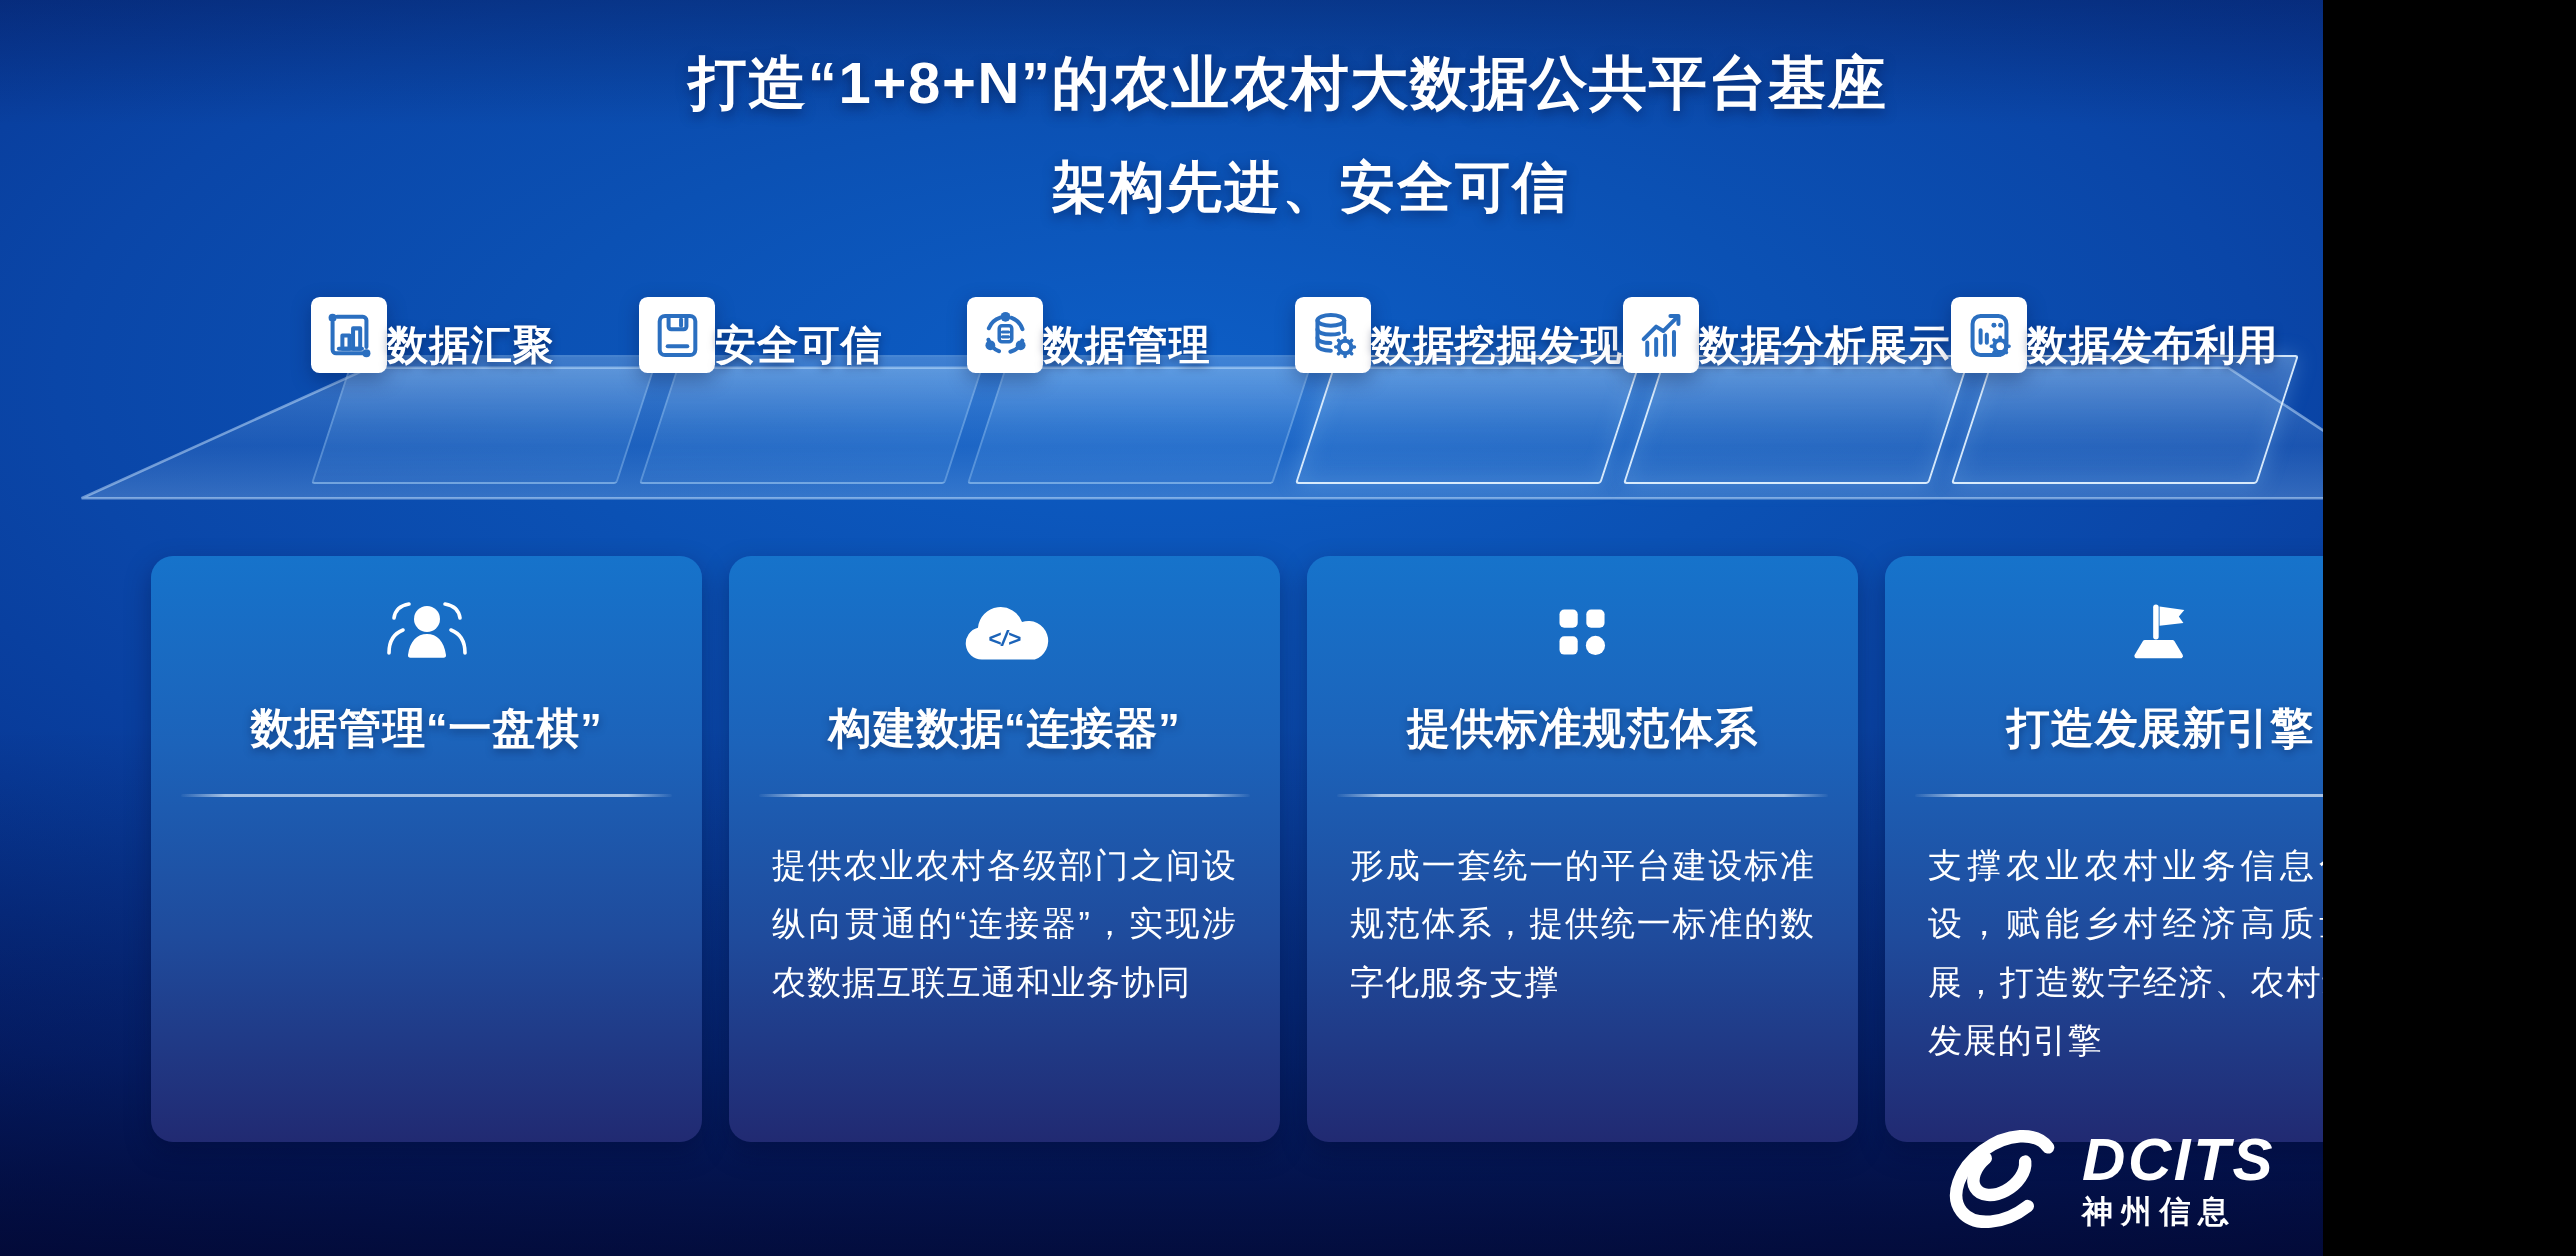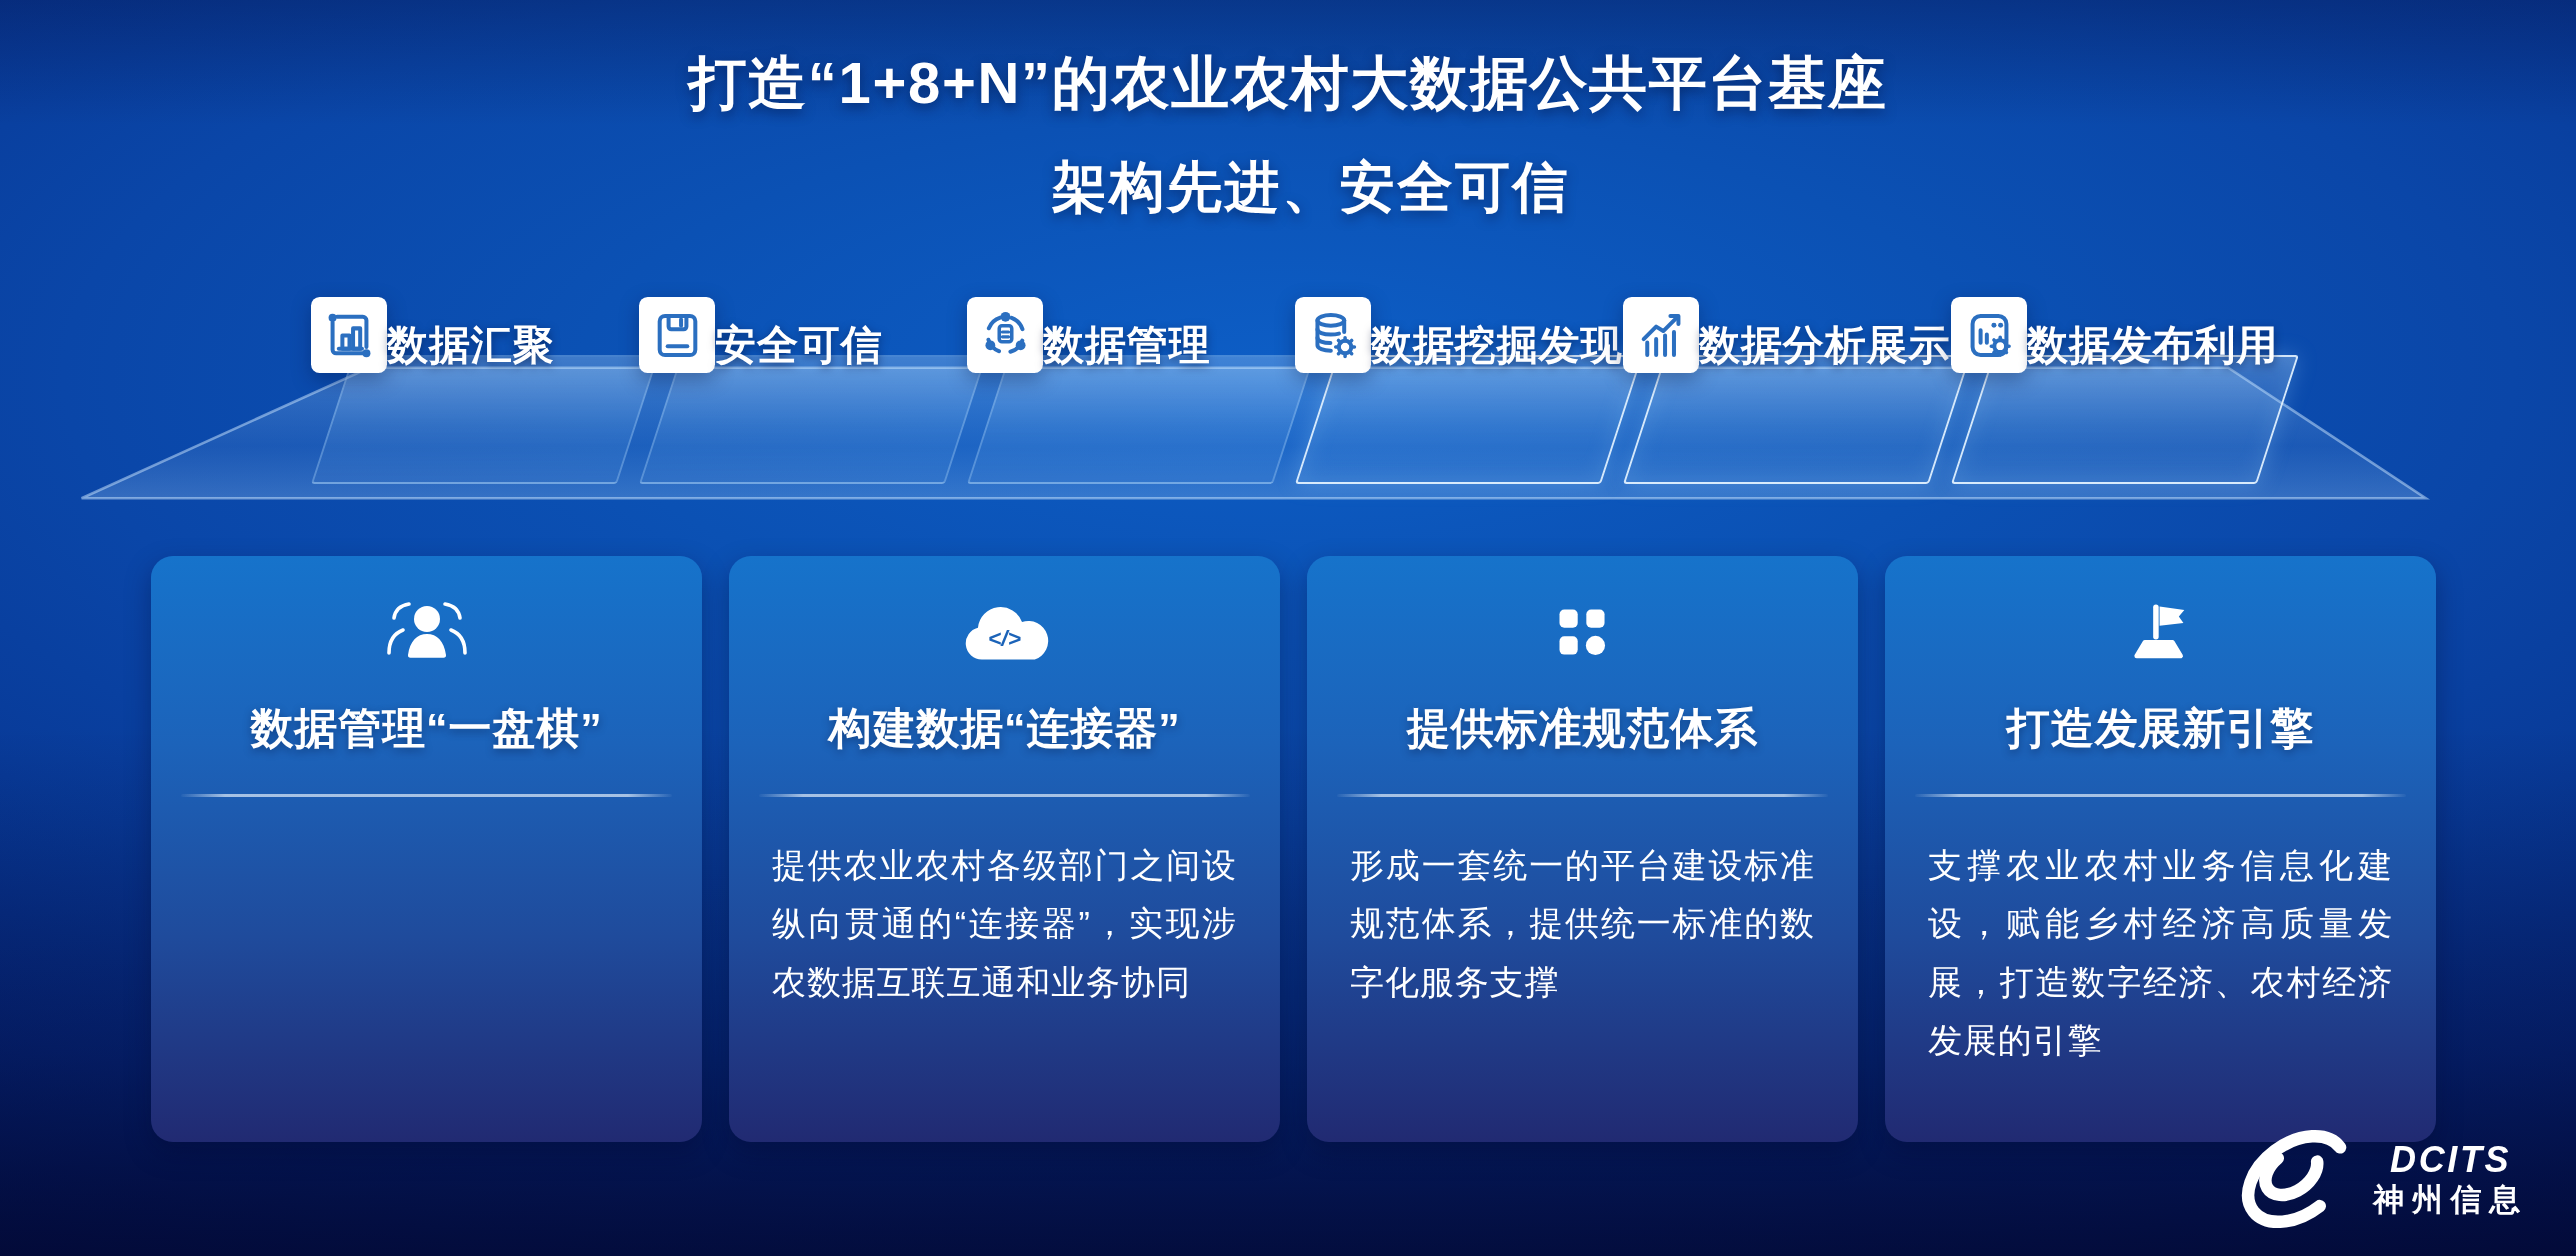--- a/index.html
+++ b/index.html
@@ -1,17 +1,17 @@
 <!DOCTYPE html>
 <html style="font-size:13.7px"><head>
 <meta charset="utf-8">
 <style>
   html,body{margin:0;padding:0;background:#000;}
   .slide{
-    position:relative;width:2576px;height:1256px;overflow:hidden;
+    position:relative;width:2323px;height:1256px;overflow:hidden;
     color:#fff;font-family:"Liberation Sans","DejaVu Sans",sans-serif;
     background:
       linear-gradient(180deg, rgba(3,10,60,0.30) 0%, rgba(3,10,60,0) 10%, rgba(3,10,60,0) 58%, rgba(2,6,48,0.40) 84%, rgba(2,4,40,0.72) 100%),
       radial-gradient(ellipse 125% 95% at 50% 30%, #0d5ec6 0%, #0b51b4 22%, #0a46a8 38%, #083a98 52%, #062a82 68%, #041a64 84%, #030e4e 100%);
   }
   
   .title-wrap{position:absolute;top:45px;left:0;width:2576px;text-align:center;z-index:3;}
   .title-line1{font-size:58px;font-weight:700;letter-spacing:1.7px;text-shadow:0 4.3px 12px rgba(0,15,60,.5);}
   .title-line2{margin-top:27.5px;font-size:55px;font-weight:700;letter-spacing:2.6px;text-shadow:0 4.3px 12px rgba(0,15,60,.5);padding-left:46px;}
   
@@ -54,21 +54,21 @@
     background:linear-gradient(90deg, rgba(255,255,255,0.03), rgba(232,242,252,0.68) 9%, rgba(232,242,252,0.68) 91%, rgba(255,255,255,0.03));
   }
   .card-body{
     margin:39px 43px 0;font-size:34px;line-height:1.72;letter-spacing:0.9px;
     text-align:justify;color:#fff;
   }
   
   .logo{position:absolute;right:48px;bottom:27.5px;display:flex;align-items:center;gap:13.7px;z-index:4;}
   .logo-mark svg{width:127px;height:100px;display:block;}
   .logo-text{display:flex;flex-direction:column;line-height:1;}
-  .logo-en{font-size:36px;font-weight:800;font-style:italic;letter-spacing:2.6px;text-align:center;}
+  .logo-en{font-size:60px;font-weight:800;font-style:italic;letter-spacing:2.6px;text-align:center;}
   .logo-cn{font-size:31px;font-weight:600;letter-spacing:7.7px;margin-top:6px;}
 </style>
 </head>
 <body>
 
 <div class="slide">
 
   <div class="title-wrap">
     <div class="title-line1">打造“1+8+N”的农业农村大数据公共平台基座</div>
     <div class="title-line2">架构先进、安全可信</div>

